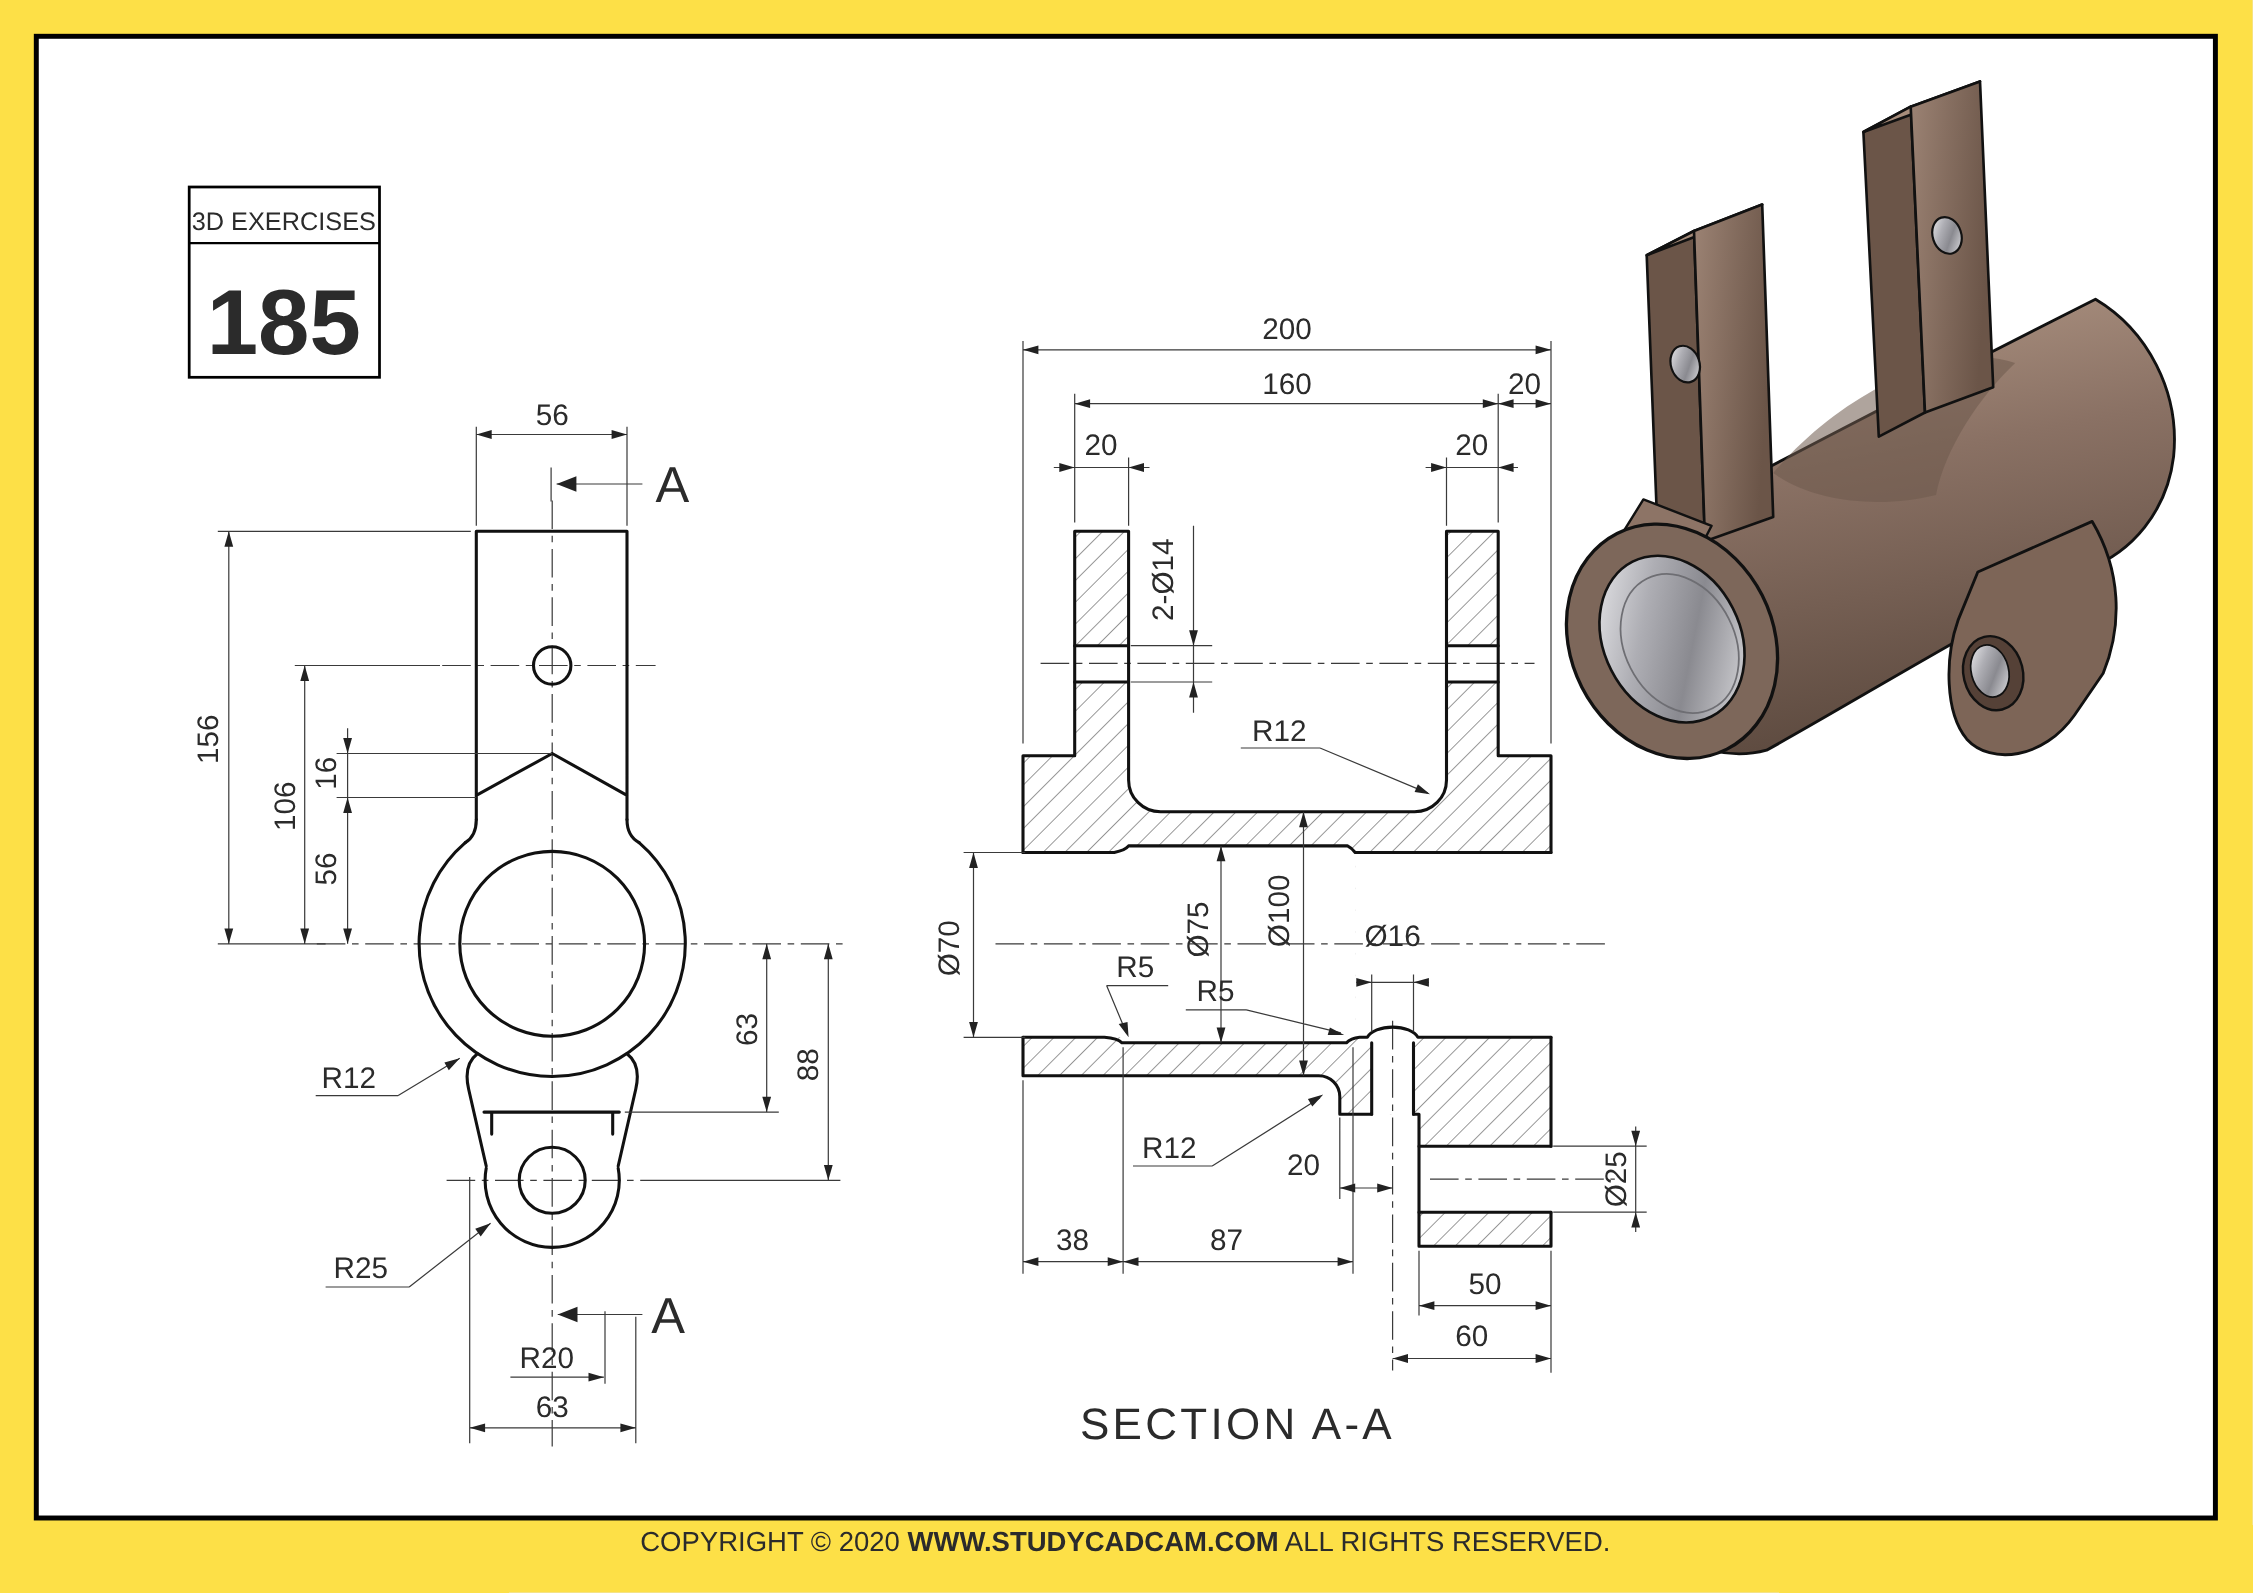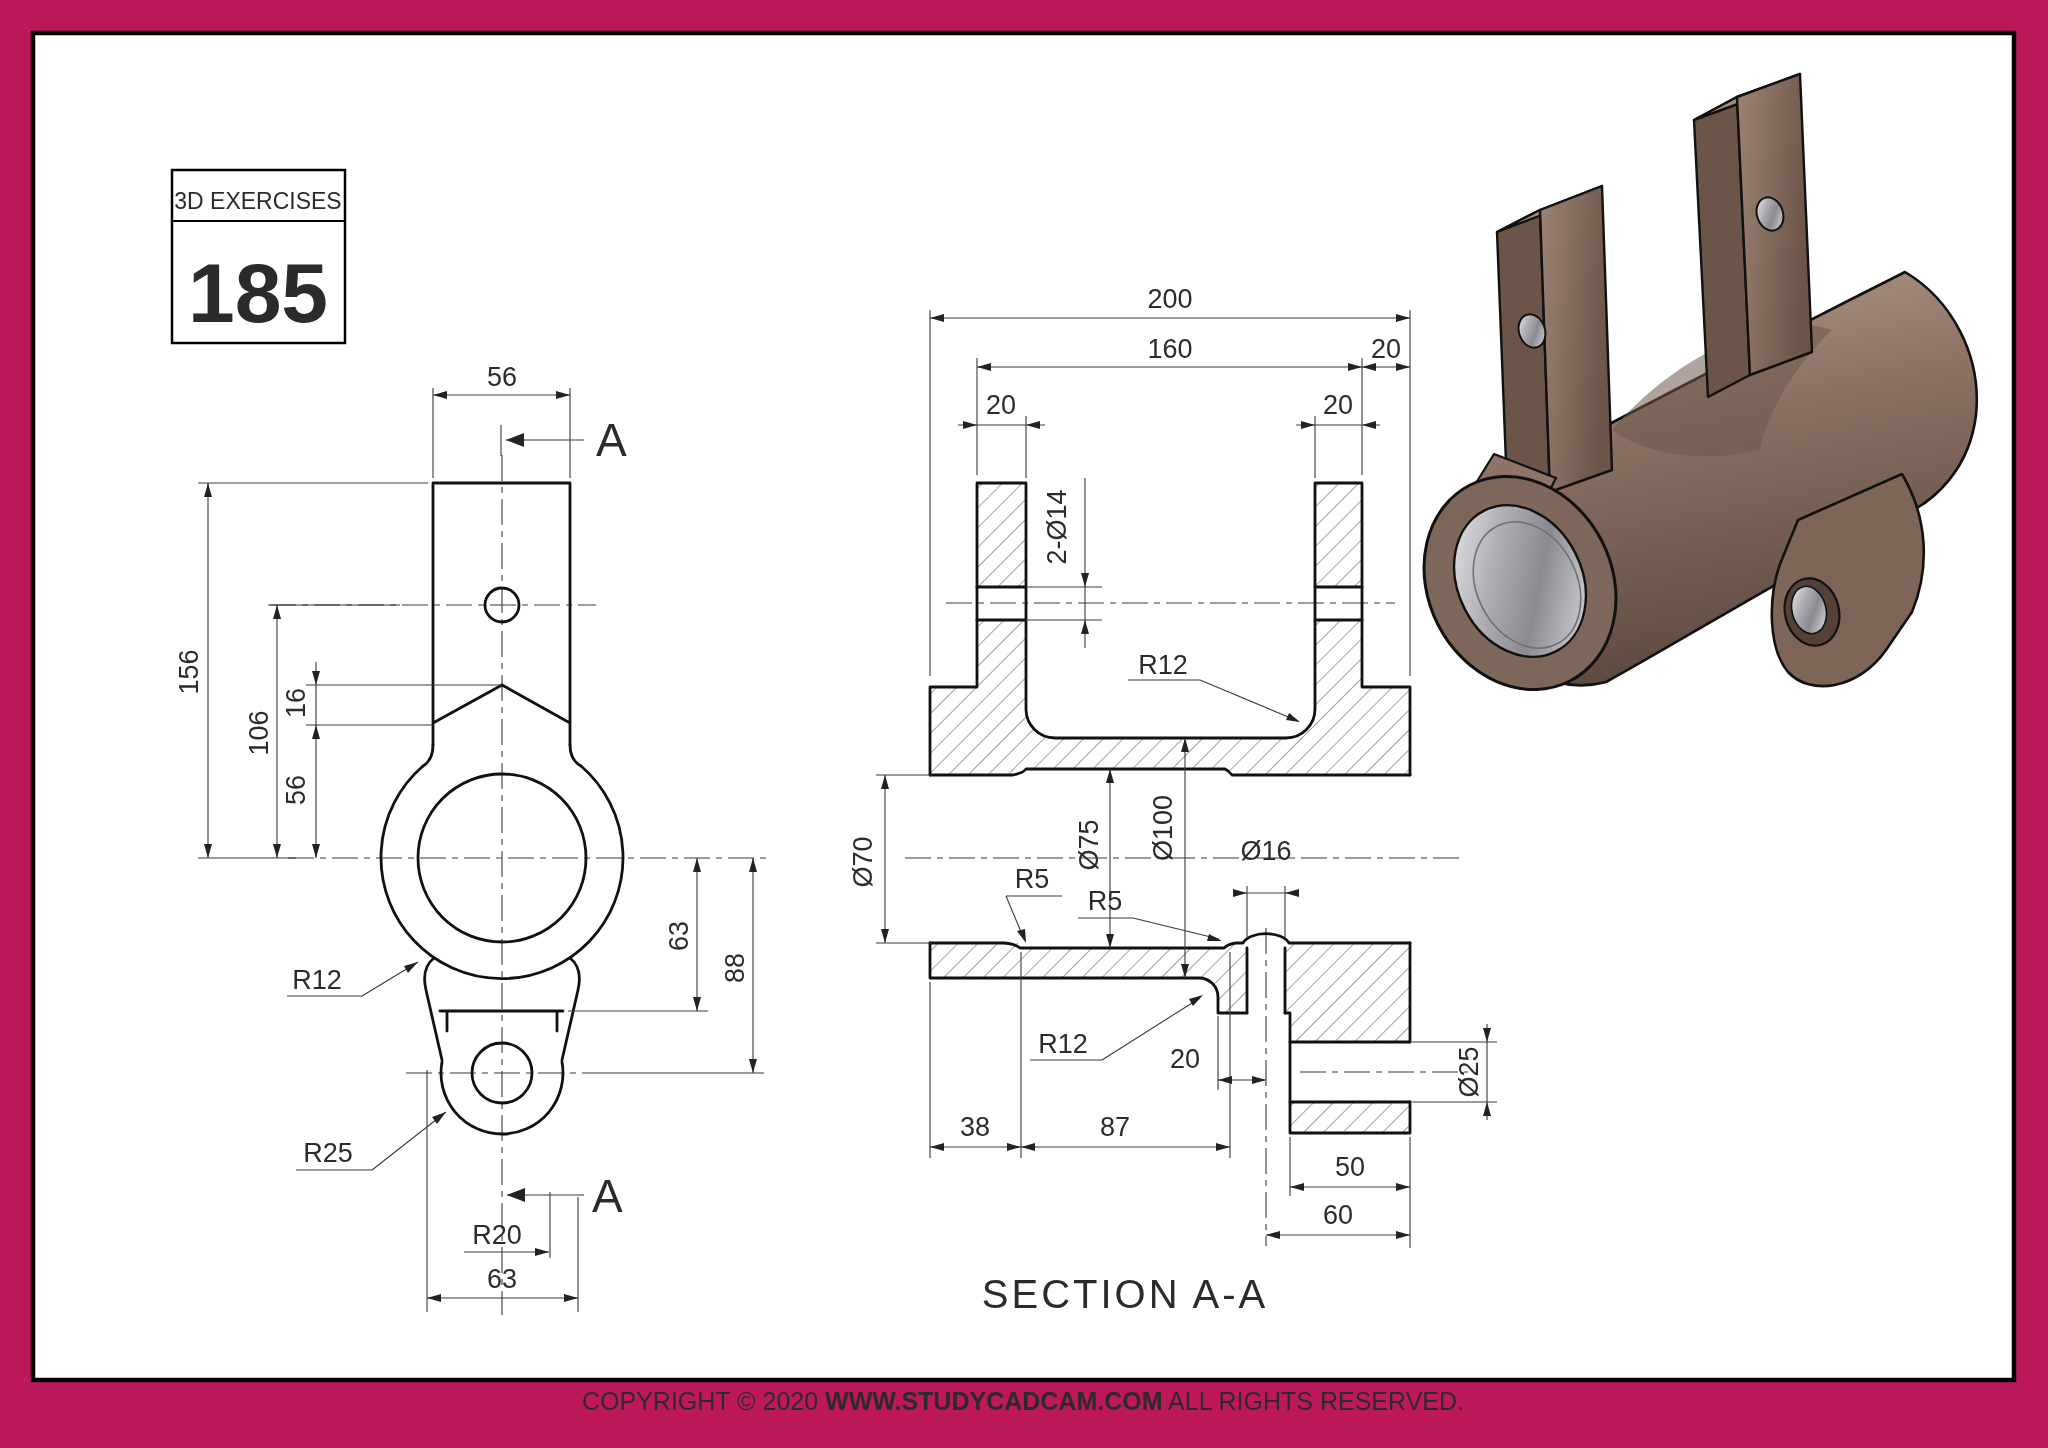--- a/index.html
+++ b/index.html
@@ -1,16 +1,16 @@
 <!DOCTYPE html>
 <html><head>
 <meta charset="utf-8">
 <style>
   html,body{margin:0;padding:0;background:#e8e8e8;}
-  .page{position:relative;width:2048px;height:1448px;background:#be185d;font-family:"Liberation Sans",sans-serif;}
+  .page{position:relative;width:2048px;height:1448px;background:#fde047;font-family:"Liberation Sans",sans-serif;}
   svg{position:absolute;left:0;top:0;}
   text{fill:#2b2b2b;}
   .dim{font-size:27px;}
   .marker{font-size:46px;}
   .sec-title{font-size:40px;letter-spacing:3px;}
   .thick{stroke:#111;stroke-width:2.8;fill:none;stroke-linecap:round;stroke-linejoin:round;}
   .thin{stroke:#3a3a3a;stroke-width:1.1;fill:none;}
   .cl{stroke:#3a3a3a;stroke-width:1.1;fill:none;stroke-dasharray:26 6 6 6;}
   .arr{fill:#222;stroke:none;}
 </style>

